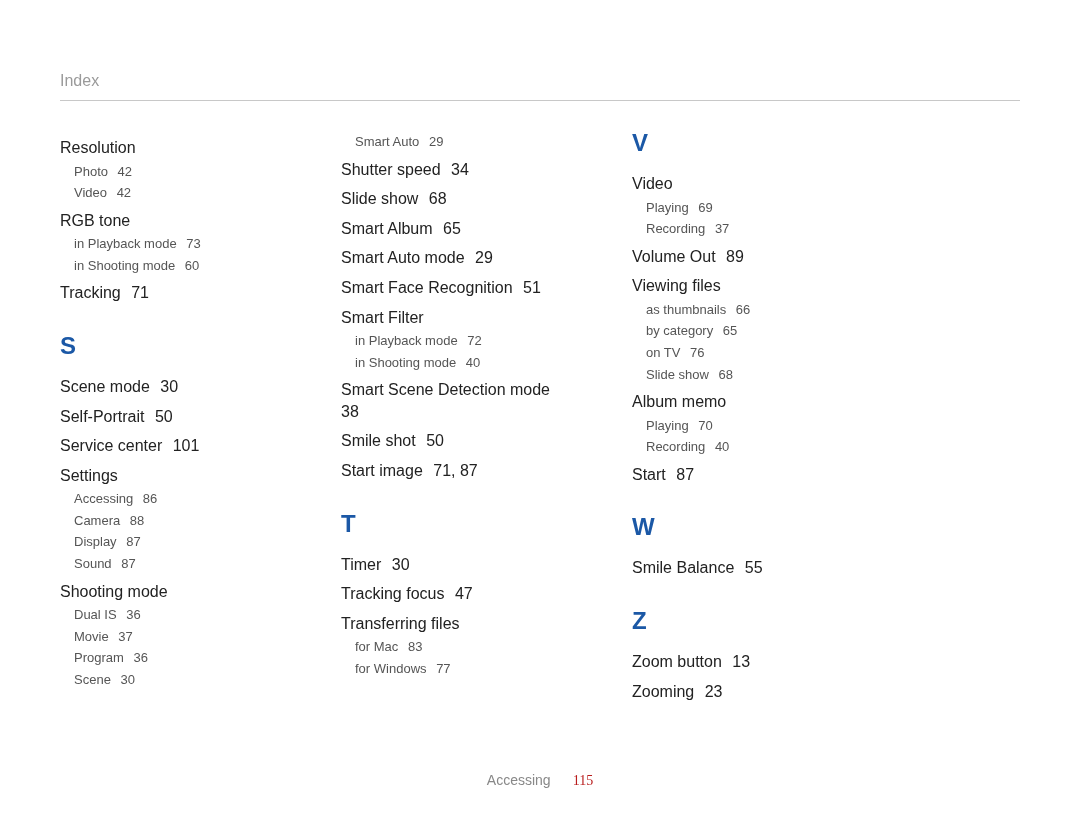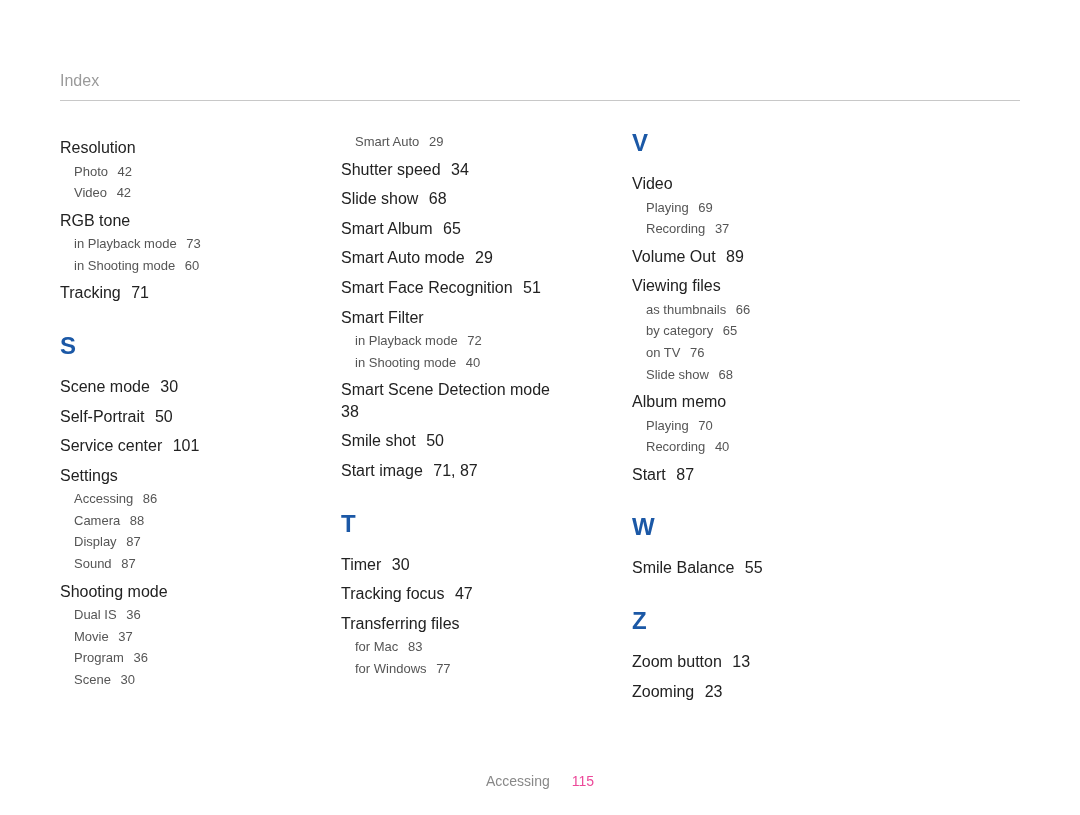--- a/index.html
+++ b/index.html
@@ -65,22 +65,23 @@
   .footer {
     position: absolute;
     left: 0;
     right: 0;
     bottom: 26px;
     text-align: center;
     font-size: 14px;
     color: #888888;
   }
   .footer .pg {
-    color: #ec4899;
+    color: #b91c1c;
     margin-left: 22px;
+    font-family: Liberation Serif, serif;
   }
 </style>
 </head>
 <body>
 
 <div class="page">
   <div class="header-title">Index</div>
 
   <div class="columns">
     <div class="col" id="col1">

